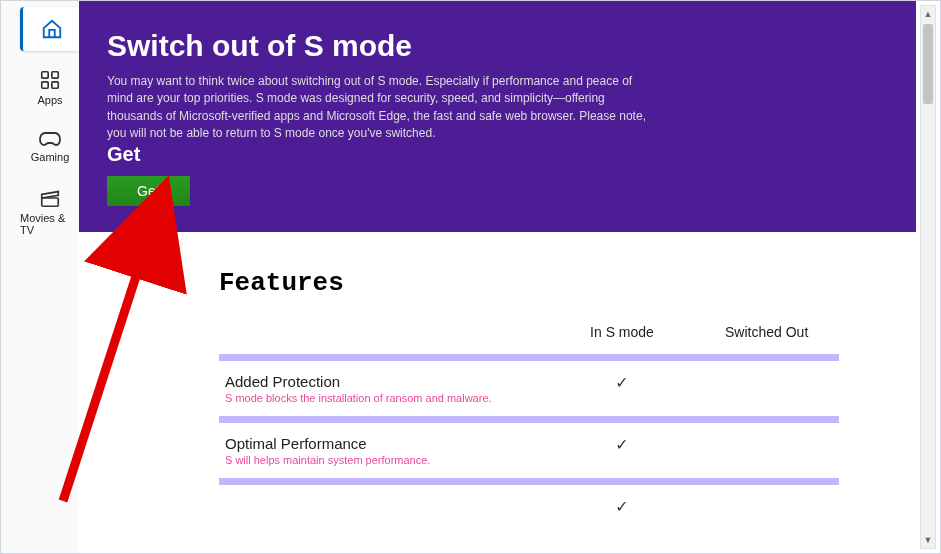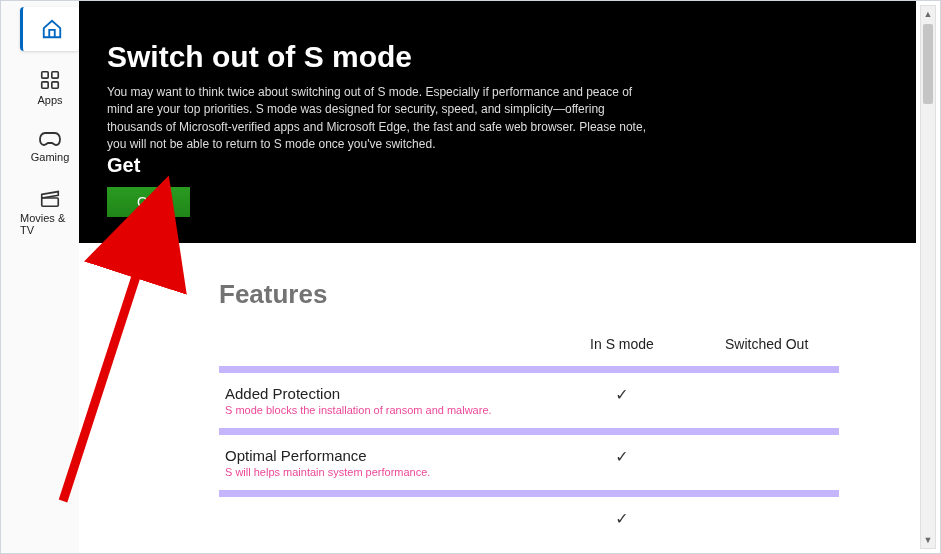--- a/index.html
+++ b/index.html
@@ -3,28 +3,28 @@
 <meta charset="utf-8">
 <style>
   * { box-sizing: border-box; margin: 0; padding: 0; }
   html, body { width: 941px; height: 554px; overflow: hidden; font-family: "Segoe UI", Arial, sans-serif; background: #eef1f6; }
   .frame { position: relative; width: 941px; height: 554px; background: #fff; border: 1px solid #d0d4dd; }
   .sidebar { position: absolute; left: 0; top: 0; width: 78px; height: 100%; background: #fafafa; display: flex; flex-direction: column; align-items: center; padding-top: 6px; padding-left: 20px; }
   .side-home { width: 60px; height: 44px; background: #fff; border-left: 3px solid #0067c0; border-radius: 4px; display: flex; align-items: center; justify-content: center; box-shadow: 0 1px 3px rgba(0,0,0,.15); margin-bottom: 18px; }
   .side-item { width: 60px; display: flex; flex-direction: column; align-items: center; gap: 3px; margin-bottom: 24px; color: #2b2b2b; cursor: default; }
   .side-item span.lbl { font-size: 11px; color: #222; }
   .content { position: absolute; left: 78px; top: 0; right: 24px; bottom: 0; overflow-y: auto; }
-  .hero { background: #000000; color: #fff; padding: 39px 32px 26px 28px; }
+  .hero { background: #4c1d95; color: #fff; padding: 28px 32px 26px 28px; }
   .hero h1 { font-size: 30px; font-weight: 600; margin-bottom: 10px; }
   .hero p.desc { font-size: 12px; line-height: 1.45; color: #ddd; max-width: 540px; }
   .hero p.sub { font-size: 12.5px; color: #9e9e9e; margin-bottom: 22px; }
   .hero h2.getlbl { font-size: 20px; font-weight: 600; margin-bottom: 10px; }
   .get-btn { display: inline-block; background: #1f8b1a; background: linear-gradient(#2a9b21,#208518); color: #fff; border: none; padding: 7px 30px; font-size: 14px; cursor: pointer; }
   .features { padding: 36px 30px 30px 140px; }
-  .features h2 { font-size: 26px; font-weight: 600; color: #737373; margin-bottom: 18px; }
+  .features h2 { font-size: 26px; font-weight: 600; color: #000000; margin-bottom: 18px; font-family: Liberation Mono, monospace; }
   .ftable { width: 620px; border-collapse: collapse; }
   .ftable th { font-size: 14px; font-weight: 400; color: #222; text-align: left; padding: 8px 6px 14px; }
   .ftable th.col1 { width: 320px; }
   .ftable th.col2, .ftable th.col3 { text-align: center; width: 140px; }
   .ftable td { padding: 12px 6px; vertical-align: top; }
   .ftable tr.row td { border-top: 7px solid #c4b5fd; }
   .ft-title { font-size: 15px; color: #222; }
   .ft-sub { font-size: 11px; color: #ec4899; margin-top: 2px; }
   .chk { text-align: center; color: #333; font-size: 16px; }
   .scrollbar { position: absolute; right: 4px; top: 4px; width: 16px; height: calc(100% - 8px); background: #f1f1f1; border: 1px solid #e0e0e0; }

